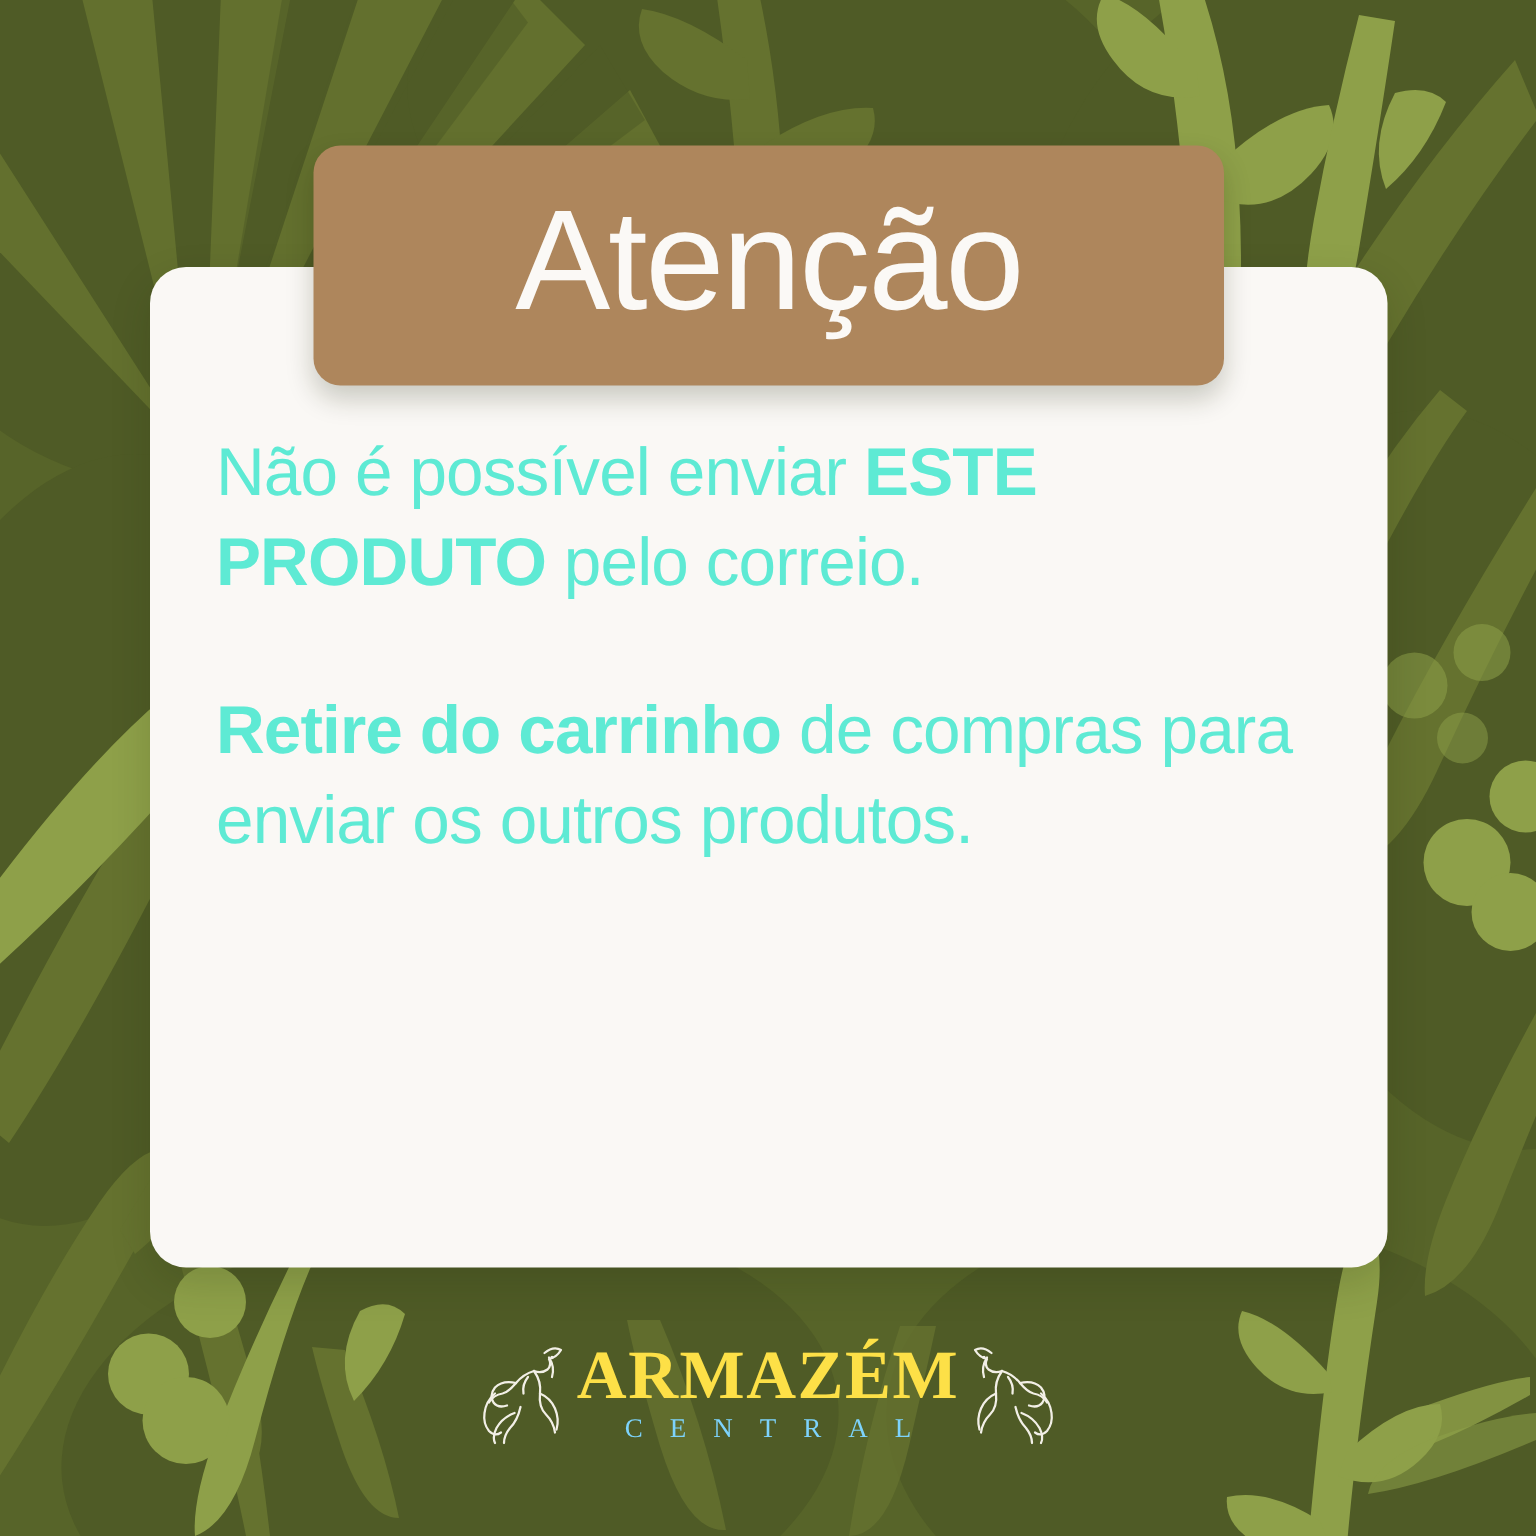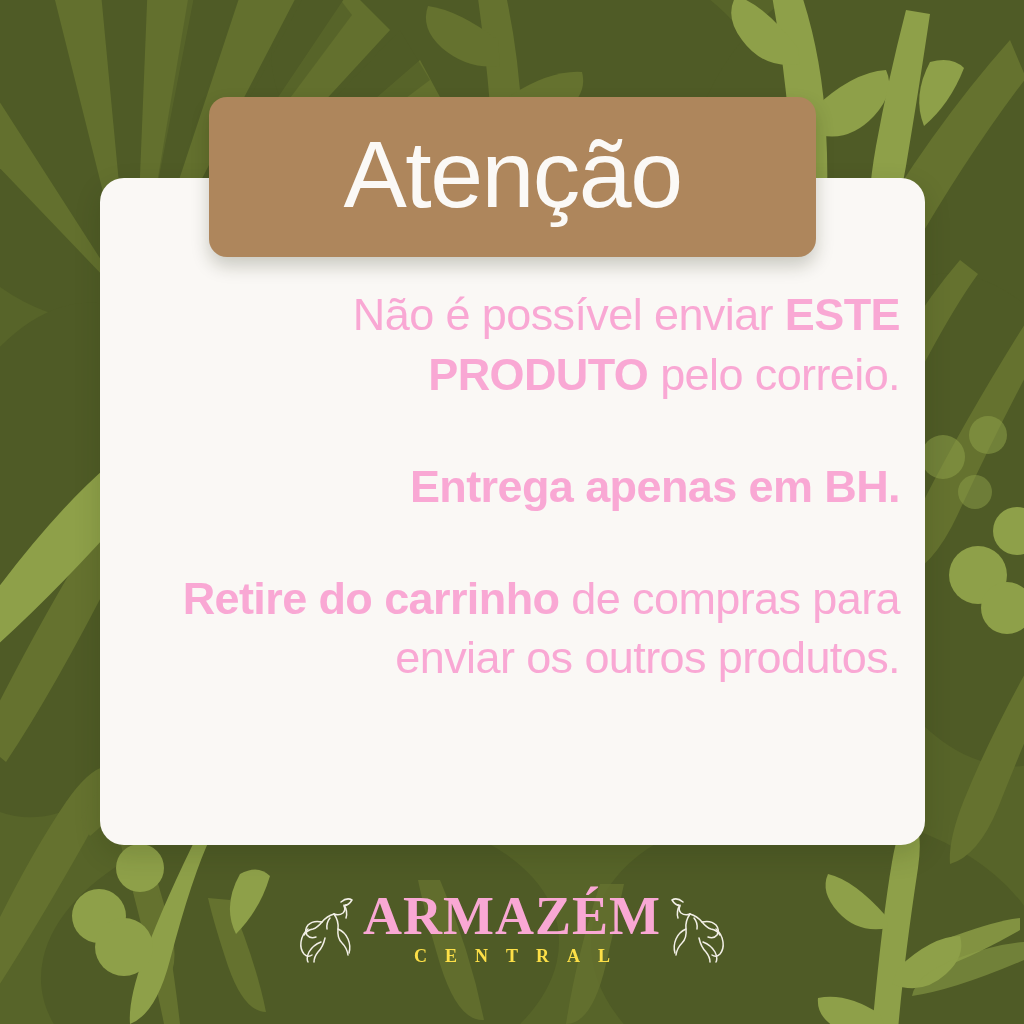--- a/index.html
+++ b/index.html
@@ -60,25 +60,25 @@
     letter-spacing: -1.5px;
     line-height: 1;
     margin: 0;
     padding-bottom: 6px;
     white-space: nowrap;
   }
 
   
   #card-body {
     position: absolute;
-    left: 155px;
+    left: 144px;
     top: 285px;
     width: 745px;
-    text-align: right;
-    color: #f9a8d4;
+    text-align: left;
+    color: #5eead4;
   }
   .para {
     font-size: 45px;
     line-height: 1.33;
     font-weight: 400;
     letter-spacing: -0.6px;
     margin: 0;
   }
   .para.gap-1 { margin-top: 52px; }
   .para.gap-2 { margin-top: 52px; }
@@ -106,30 +106,30 @@
   #logo-text {
     display: flex;
     flex-direction: column;
     align-items: center;
     justify-content: center;
     line-height: 1;
   }
   #logo-word {
     font-family: "Liberation Serif", serif;
     font-weight: 700;
-    font-size: 54px;
-    color: #f9a8d4;
+    font-size: 46px;
+    color: #fde047;
     letter-spacing: 1px;
     line-height: 0.95;
   }
   #logo-sub {
     font-family: "Liberation Serif", serif;
-    font-weight: 700;
+    font-weight: 400;
     font-size: 18px;
-    color: #fde047;
+    color: #7dd3fc;
     letter-spacing: 18px;
     text-indent: 18px;
     margin-top: 5px;
     line-height: 1;
   }
 </style>
 </head>
 <body>
 
 <div id="stage">
@@ -248,23 +248,20 @@
   <div id="banner">
     <h1 id="banner-title">Atenção</h1>
   </div>
 
   <div id="card-body">
 
     <p class="para">
       <span>Não é possível enviar </span><b>ESTE PRODUTO</b><span> pelo correio.</span>
     </p>
 
-    <p class="para all-bold gap-1">
-      <span>Entrega apenas em BH.</span>
-    </p>
 
     <p class="para gap-2">
       <b>Retire do carrinho</b><span> de compras para enviar os outros produtos.</span>
     </p>
 
   </div>
 
   <div id="logo">
 
     <svg class="horse" viewBox="0 0 62 70" xmlns="http://www.w3.org/2000/svg" aria-hidden="true">

